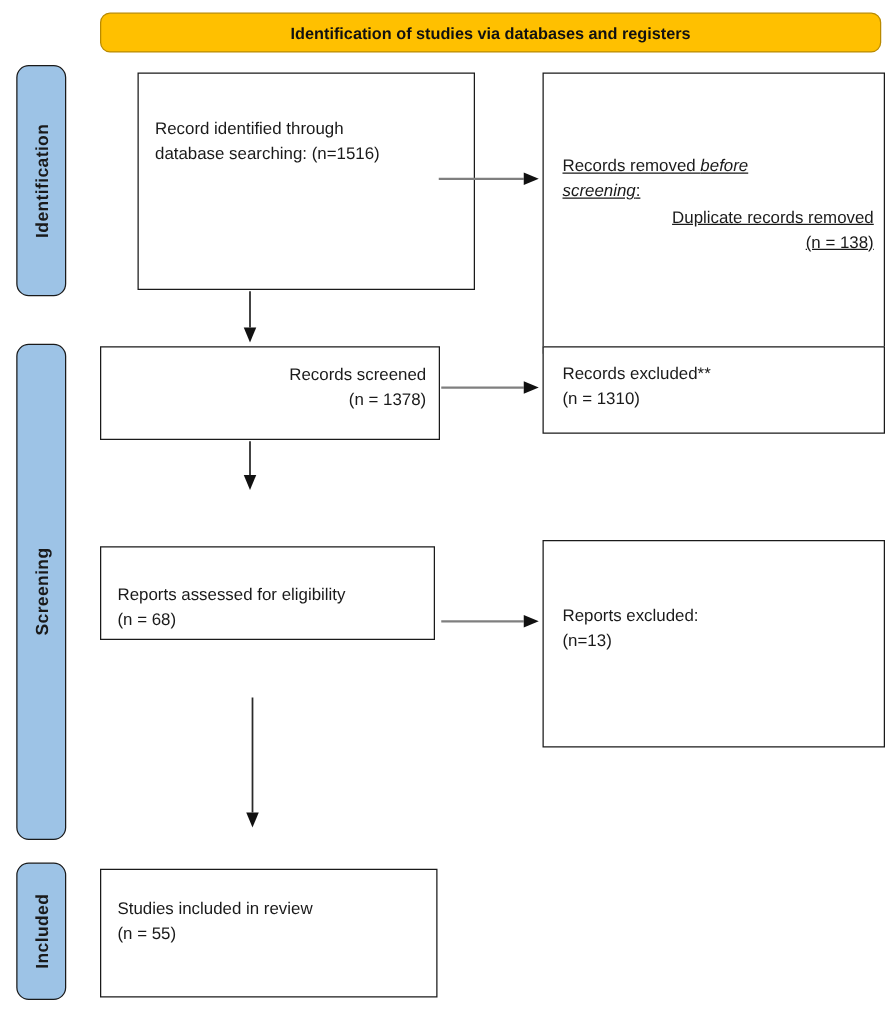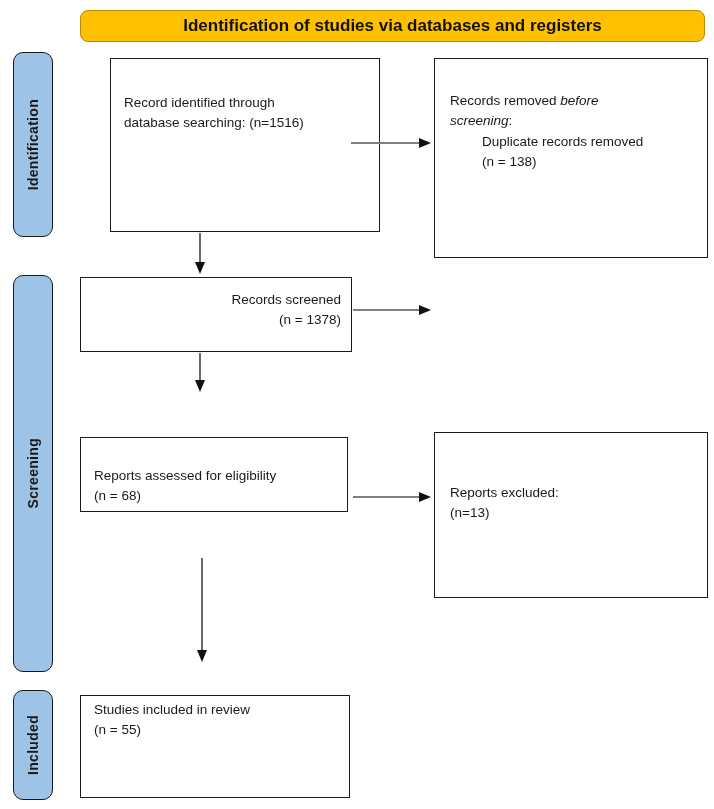--- a/index.html
+++ b/index.html
@@ -5,21 +5,21 @@
   html,body{margin:0;padding:0;background:#ffffff;}
   body{font-family:"Liberation Sans","DejaVu Sans",sans-serif;color:#1a1a1a;}
   .page{position:relative;width:714px;height:809px;background:#fff;overflow:hidden;}
 
   
   .banner{
     position:absolute;left:80px;top:10px;width:623px;height:30px;
     background:var(--banner-bg,#FFC000);
     border:1px solid #b98a00;border-radius:8px;
     display:flex;align-items:center;justify-content:center;
-    font-weight:bold;font-size:17px;color:#111;
+    font-weight:bold;font-size:13px;color:#111;
   }
 
   
   .stage{
     position:absolute;left:13px;width:40px;
     background:var(--stage-bg,#9DC3E6);
     border:1.6px solid #1a1a1a;border-radius:10px;
     display:flex;align-items:center;justify-content:center;
     box-sizing:border-box;
   }
@@ -31,27 +31,27 @@
   .stage.screening{top:275px;height:397px;}
   .stage.included{top:690px;height:110px;}
 
   
   .box{
     position:absolute;background:#fff;border:1.8px solid #1a1a1a;
     box-sizing:border-box;font-size:13.5px;line-height:1.5;
   }
   .box .txt{display:block;}
   .b1{left:80px;top:58px;width:270px;height:174px;padding:34px 10px 0 13px;margin-left:30px;}
-  .b2{left:434px;top:58px;width:274px;height:200px;padding:32px 8px 0 15px;}
+  .b2{left:434px;top:58px;width:274px;height:225px;padding:64px 8px 0 15px;text-decoration:underline;}
   .b3{left:80px;top:277px;width:272px;height:75px;padding:12px 10px 0 13px;text-align:right;}
   .b4{left:434px;top:277px;width:274px;height:70px;padding:11px 8px 0 15px;}
   .b5{left:80px;top:437px;width:268px;height:75px;padding:28px 10px 0 13px;}
   .b6{left:434px;top:432px;width:274px;height:166px;padding:50px 8px 16px 15px;}
-  .b7{left:80px;top:695px;width:270px;height:103px;padding:4px 10px 0 13px;}
-  .indent{margin-left:32px;}
+  .b7{left:80px;top:695px;width:270px;height:103px;padding:21px 10px 0 13px;}
+  .indent{margin-left:12px;text-align:right;}
   .it{font-style:italic;}
 
   
   svg.arrows{position:absolute;left:0;top:0;pointer-events:none;}
 </style>
 </head>
 <body>
 
 <div class="page">
 
@@ -79,20 +79,24 @@
     <span class="txt"><span class="it">screening</span><span>:</span></span>
     <span class="txt indent">Duplicate records removed</span>
     <span class="txt indent">(n = 138)</span>
   </div>
 
   <div class="box b3">
     <span class="txt">Records screened</span>
     <span class="txt">(n = 1378)</span>
   </div>
 
+  <div class="box b4">
+    <span class="txt">Records excluded**</span>
+    <span class="txt">(n = 1310)</span>
+  </div>
 
   <div class="box b5">
     <span class="txt">Reports assessed for eligibility</span>
     <span class="txt">(n = 68)</span>
   </div>
 
   <div class="box b6">
     <span class="txt">Reports excluded:</span>
     <span class="txt">(n=13)</span>
   </div>

